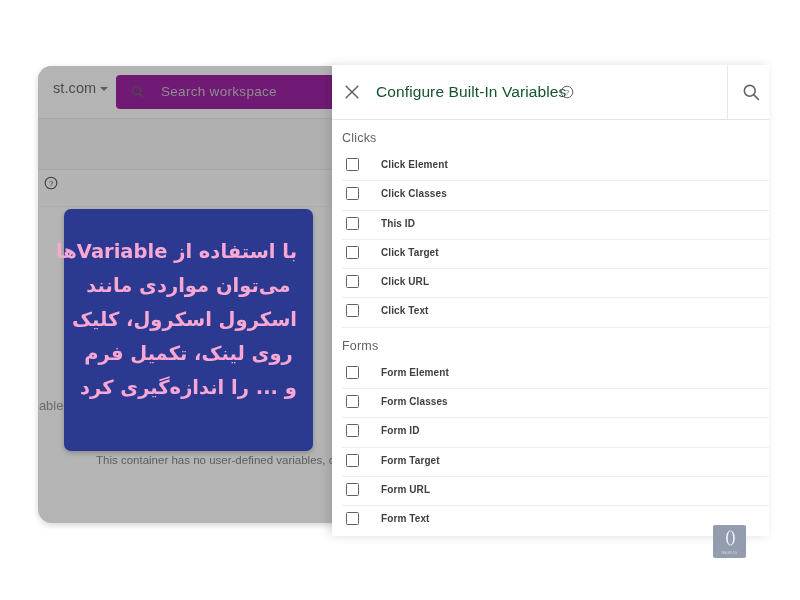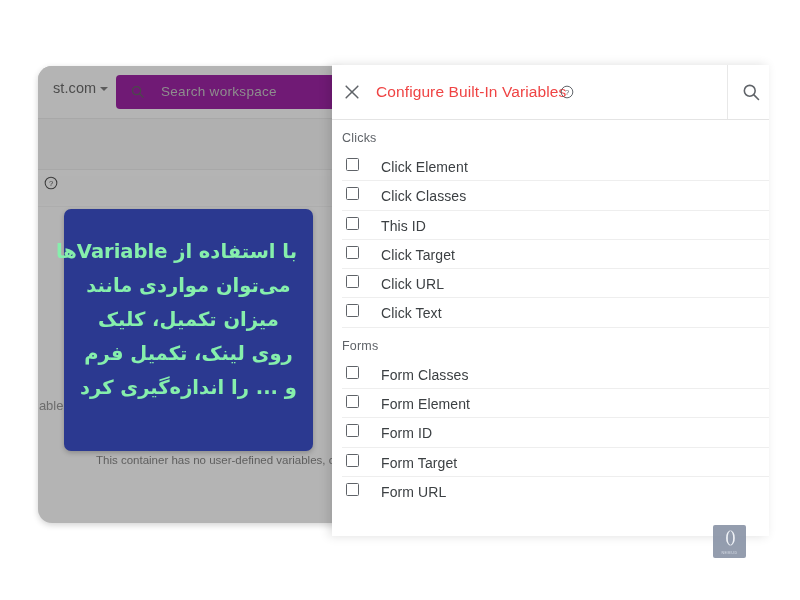--- a/index.html
+++ b/index.html
@@ -119,21 +119,21 @@
     width: 249px;
     height: 242px;
     background: #2b3990;
     border-radius: 7px;
     box-shadow: 0 2px 5px rgba(0,0,0,0.22);
     direction: rtl;
     box-sizing: border-box;
     padding: 26px 16px 16px 16px;
   }
   #callout .line {
-    color: #86efac;
+    color: #f9a8d4;
     font-size: 19.5px;
     font-weight: bold;
     text-align: center;
     line-height: 34px;
     white-space: nowrap;
     font-family: "DejaVu Sans", sans-serif;
   }
 
   
   #panel {
@@ -155,21 +155,21 @@
     position: absolute;
     left: 10px; top: 17px;
     width: 20px; height: 20px;
     cursor: pointer;
   }
   #panel-title {
     position: absolute;
     left: 44px;
     top: 18px;
     font-size: 15.5px;
-    color: #ef4444;
+    color: #14532d;
     letter-spacing: .1px;
     white-space: nowrap;
   }
   #title-info {
     position: absolute;
     left: 228px;
     top: 20px;
     width: 14px; height: 14px;
     cursor: pointer;
   }
@@ -219,22 +219,22 @@
     border: 1.5px solid #5f6368;
     border-radius: 1.5px;
     background: #fff;
     box-sizing: border-box;
     cursor: pointer;
   }
   .opt-label {
     position: absolute;
     left: 39px;
     top: 7px;
-    font-size: 14px;
-    font-weight: normal;
+    font-size: 10px;
+    font-weight: bold;
     color: #3c4043;
     letter-spacing: .1px;
     white-space: nowrap;
   }
 
   
   #logo {
     position: absolute;
     left: 713px;
     top: 525px;
@@ -295,21 +295,21 @@
     <text x="12" y="17" font-size="13" text-anchor="middle" fill="#3d3d3d" font-family="Liberation Sans, sans-serif">?</text>
   </svg>
 
   <div id="bg-varlabel">iable</div>
   <div id="bg-empty-msg">This container has no user-defined variables, click th</div>
 </div>
 
 <div id="callout">
   <div class="line">با استفاده از Variableها</div>
   <div class="line">می‌توان مواردی مانند</div>
-  <div class="line">میزان تکمیل، کلیک</div>
+  <div class="line">اسکرول اسکرول، کلیک</div>
   <div class="line">روی لینک، تکمیل فرم</div>
   <div class="line">و ... را اندازه‌گیری کرد</div>
 </div>
 
 <div id="panel">
 
   <div id="panel-header">
     <svg id="close-btn" viewBox="0 0 24 24">
       <line x1="5" y1="5" x2="19" y2="19" stroke="#5f6368" stroke-width="1.8" stroke-linecap="round"></line>
       <line x1="19" y1="5" x2="5" y2="19" stroke="#5f6368" stroke-width="1.8" stroke-linecap="round"></line>
@@ -356,37 +356,41 @@
     </div>
     <div class="opt-row">
       <span class="cbox"></span>
       <span class="opt-label">Click Text</span>
     </div>
 
     <div class="section-title">Forms</div>
 
     <div class="opt-row">
       <span class="cbox"></span>
+      <span class="opt-label">Form Element</span>
+    </div>
+    <div class="opt-row">
+      <span class="cbox"></span>
       <span class="opt-label">Form Classes</span>
     </div>
     <div class="opt-row">
       <span class="cbox"></span>
-      <span class="opt-label">Form Element</span>
-    </div>
-    <div class="opt-row">
-      <span class="cbox"></span>
       <span class="opt-label">Form ID</span>
     </div>
     <div class="opt-row">
       <span class="cbox"></span>
       <span class="opt-label">Form Target</span>
     </div>
     <div class="opt-row">
       <span class="cbox"></span>
       <span class="opt-label">Form URL</span>
+    </div>
+    <div class="opt-row">
+      <span class="cbox"></span>
+      <span class="opt-label">Form Text</span>
     </div>
 
   </div>
 </div>
 
 <div id="logo">
   <div class="loops">()</div>
   <div class="wordmark">NEMUD</div>
 </div>
 

